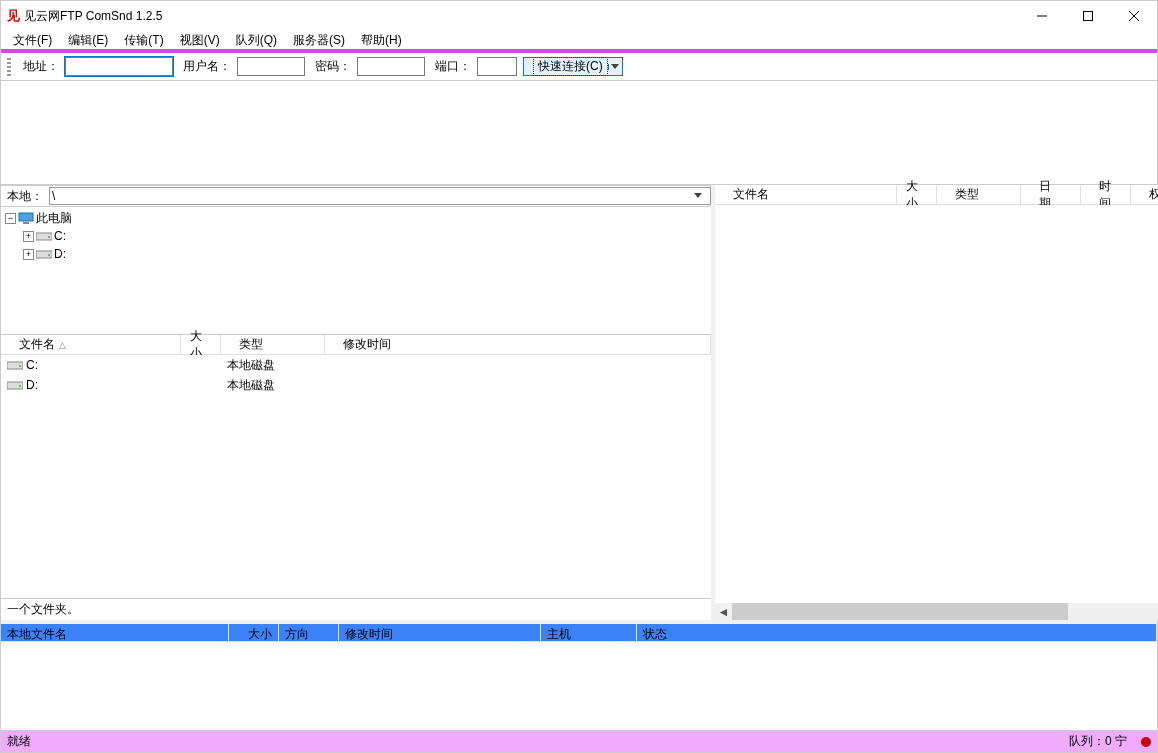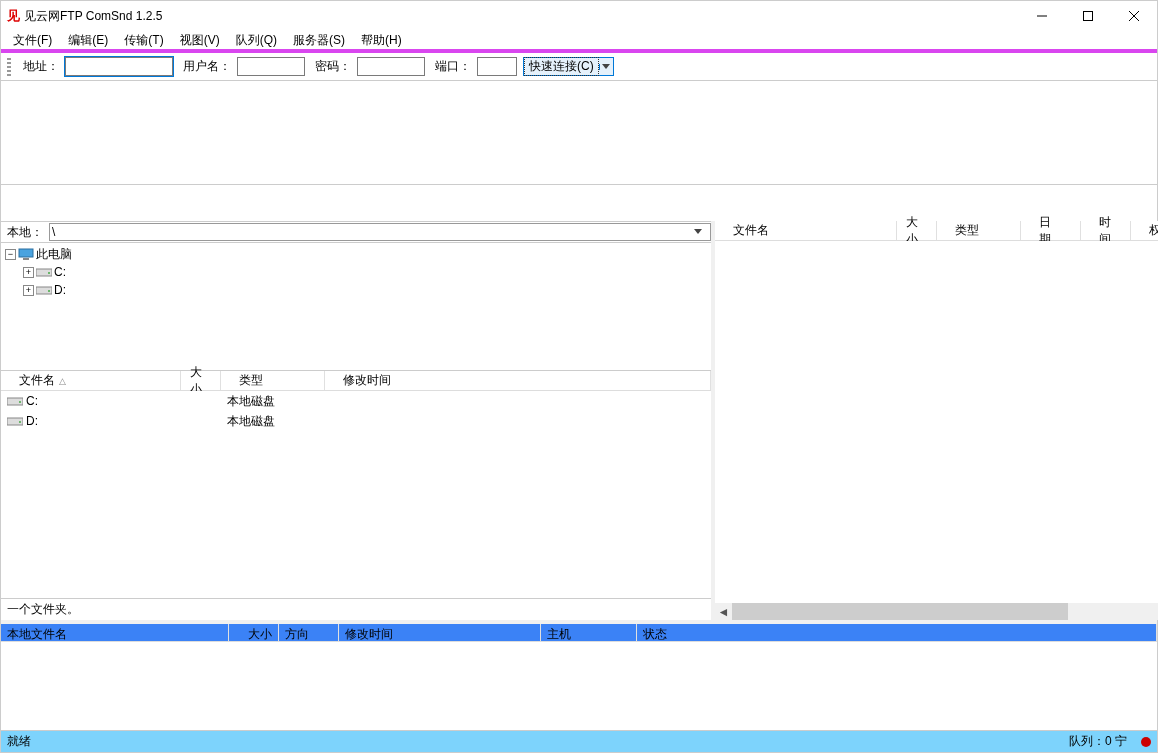--- a/index.html
+++ b/index.html
@@ -14,26 +14,26 @@
 .titlebar .winbtn svg { width: 10px; height: 10px; }
 
 .menubar { height: 22px; display: flex; align-items: center; padding: 0 4px; border-bottom: 4px solid #d946ef; }
 .menubar .menuitem { padding: 2px 8px; cursor: pointer; }
 
 .quickbar { height: 28px; display: flex; align-items: center; padding: 2px 6px; border-bottom: 1px solid #ccc; gap: 6px; }
 .quickbar .grip { width: 4px; height: 18px; border-left: 2px dotted #999; border-right: 2px dotted #999; margin-right: 2px; }
 .quickbar label { margin-left: 4px; }
 .quickbar input { height: 19px; border: 1px solid #7a7a7a; padding: 0 2px; background: #fff; }
 .qc-btn { height: 19px; display: flex; align-items: center; border: 1px solid #0078d7; background: #e5f1fb; cursor: pointer; }
-.qc-btn .lbl { padding: 0 4px; border: 1px dotted #333; }
+.qc-btn .lbl { padding: 0 4px; border: 1px dotted #333; margin-left: 9px; }
 .qc-btn .dd { width: 14px; display: flex; align-items: center; justify-content: center; border-left: 1px solid #0078d7; }
 
 .logpane { flex: 0 0 104px; border-bottom: 1px solid #ccc; background: #fff; }
 
-.splitmain { flex: 1 1 auto; display: flex; min-height: 0; margin-top: 36px; }
+.splitmain { flex: 1 1 auto; display: flex; min-height: 0; }
 .local { flex: 0 0 714px; display: flex; flex-direction: column; border-right: 4px solid #f0f0f0; min-height: 0; }
 .remote { flex: 1 1 auto; display: flex; flex-direction: column; min-height: 0; }
 
 .pathrow { height: 22px; display: flex; align-items: center; border-top: 1px solid #ccc; border-bottom: 1px solid #ccc; background: #fff; }
 .pathrow .plabel { padding: 0 6px; }
 .pathrow .pathbox { flex: 1; display: flex; align-items: center; justify-content: space-between; border: 1px solid #999; height: 18px; padding: 0 2px; background: #fff; }
 .pathrow .dd { width: 14px; text-align: center; cursor: pointer; }
 
 .tree { flex: 0 0 128px; overflow: auto; border-bottom: 1px solid #ccc; padding: 2px 4px; background: #fff; }
 .tree .node { display: flex; align-items: center; height: 18px; gap: 2px; }
@@ -54,21 +54,21 @@
 .remote .rbody { flex: 1; overflow: auto; background: #fff; }
 .remote .hscroll { height: 17px; background: #f0f0f0; display: flex; align-items: center; }
 .remote .hscroll .arr { width: 17px; height: 17px; display: flex; align-items: center; justify-content: center; cursor: pointer; color: #555; }
 .remote .hscroll .track { flex: 1; height: 17px; background: #f0f0f0; position: relative; }
 .remote .hscroll .thumb { position: absolute; left: 0; width: 78%; height: 100%; background: #cdcdcd; }
 
 .queuehdr { display: flex; height: 22px; border-top: 4px solid #f0f0f0; border-bottom: 1px solid #ddd; background: #3b82f6; }
 .queuehdr .col { padding: 2px 6px; border-right: 1px solid #e0e0e0; }
 .queuebody { flex: 0 0 88px; background: #fff; }
 
-.statusbar { height: 22px; display: flex; align-items: center; border-top: 1px solid #ccc; background: #7dd3fc; padding: 0 6px; }
+.statusbar { height: 22px; display: flex; align-items: center; border-top: 1px solid #ccc; background: #f0abfc; padding: 0 6px; }
 .statusbar .spacer { flex: 1; }
 .statusbar .qstat { display: flex; align-items: center; gap: 14px; }
 .reddot { width: 10px; height: 10px; border-radius: 50%; background: #c00; display: inline-block; }
 
 svg { display: block; }
 .driveico { width: 16px; height: 12px; }
 .pcico { width: 16px; height: 12px; }
 </style>
 </head>
 <body>

